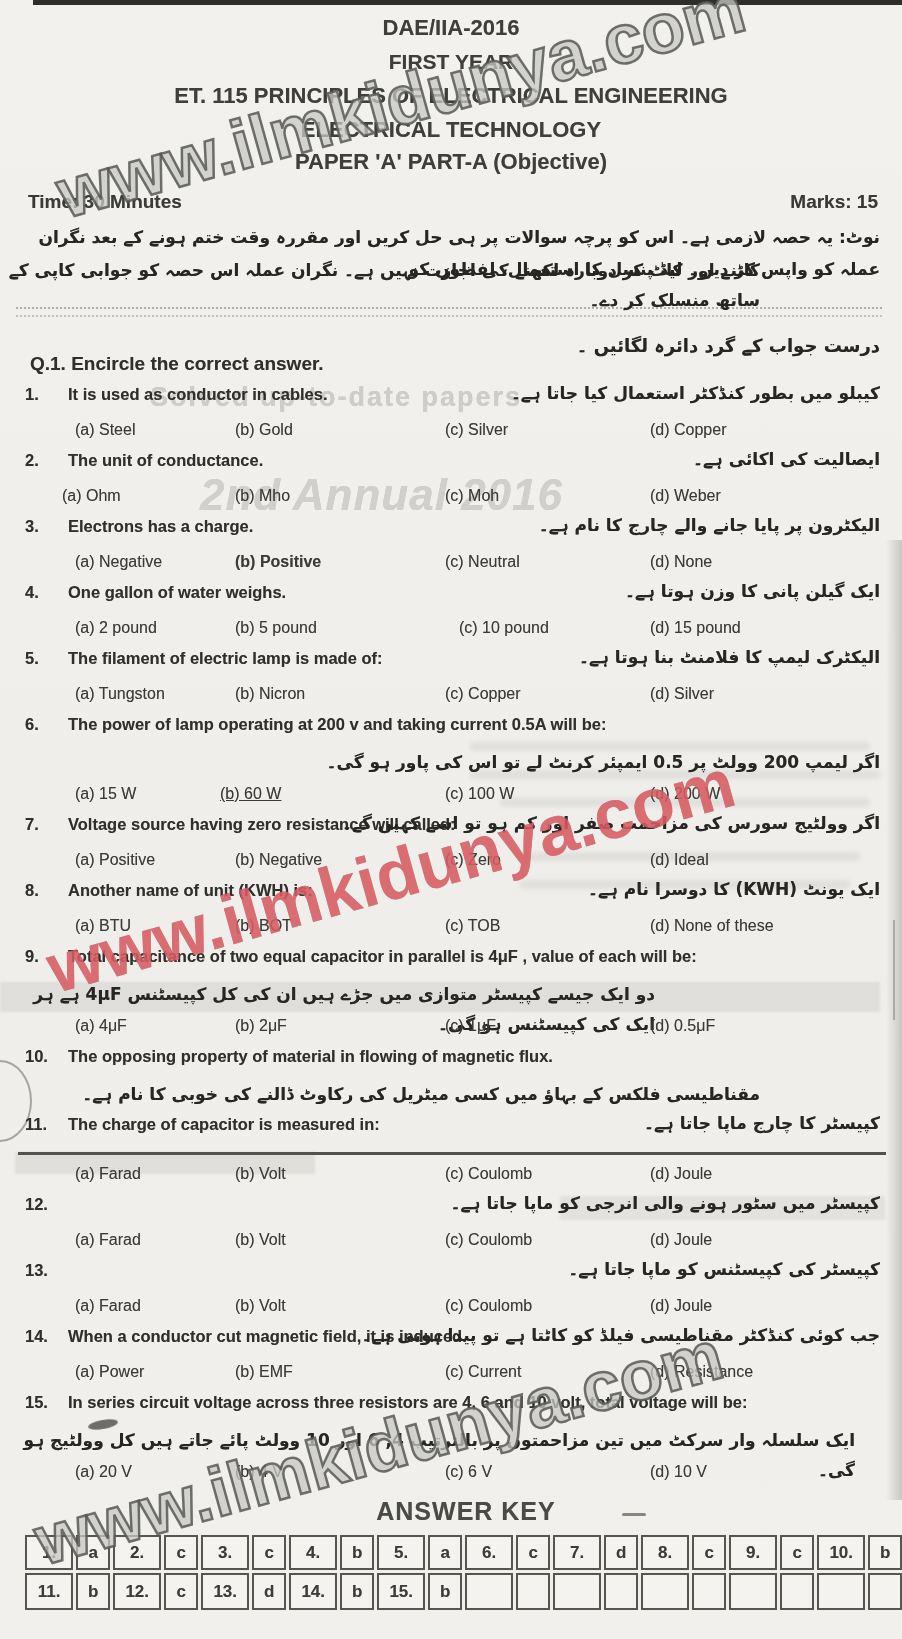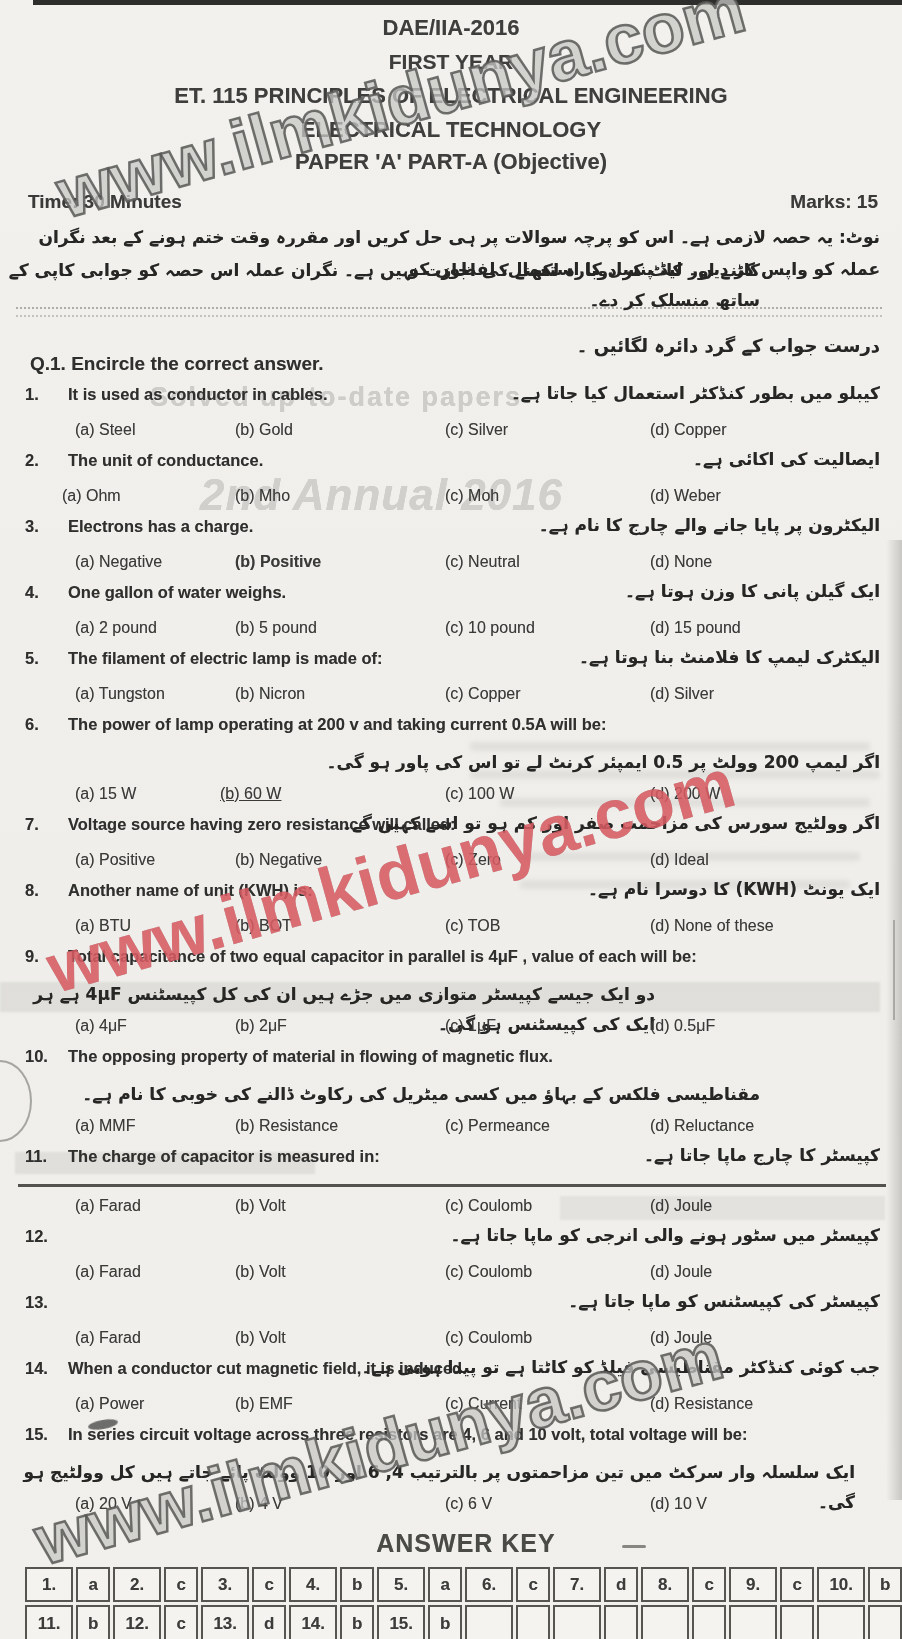--- a/index.html
+++ b/index.html
@@ -159,21 +159,21 @@
         </div>
         <div class="q">
           <div class="q-line">
             <span class="q-num">4.</span>
             <span class="q-en">One gallon of water weighs.</span>
             <span class="q-ur urdu" dir="rtl">ایک گیلن پانی کا وزن ہوتا ہے۔</span>
           </div>
           <div class="q-opts">
             <span class="q-opt" style="left: 75px;">(a) 2 pound</span>
             <span class="q-opt" style="left: 235px;">(b) 5 pound</span>
-            <span class="q-opt" style="left: 445px;">(c) 10 pound</span>
+            <span class="q-opt" style="left: 459px;">(c) 10 pound</span>
             <span class="q-opt" style="left: 650px;">(d) 15 pound</span>
           </div>
         </div>
         <div class="q">
           <div class="q-line">
             <span class="q-num">5.</span>
             <span class="q-en">The filament of electric lamp is made of:</span>
             <span class="q-ur urdu" dir="rtl">الیکٹرک لیمپ کا فلامنٹ بنا ہوتا ہے۔</span>
           </div>
           <div class="q-opts">
@@ -234,26 +234,20 @@
             <span class="q-opt" style="left: 445px;">(c) 1μF</span>
             <span class="q-opt" style="left: 650px;">(d) 0.5μF</span>
           </div>
         </div>
         <div class="q">
           <div class="q-line">
             <span class="q-num">10.</span>
             <span class="q-en">The opposing property of material in flowing of magnetic flux.</span>
           </div>
           <div class="q-urline urdu" dir="rtl" style="padding-right: 142px;">مقناطیسی فلکس کے بہاؤ میں کسی میٹریل کی رکاوٹ ڈالنے کی خوبی کا نام ہے۔</div>
-          <div class="q-opts">
-            <span class="q-opt" style="left: 75px;">(a) MMF</span>
-            <span class="q-opt" style="left: 235px;">(b) Resistance</span>
-            <span class="q-opt" style="left: 445px;">(c) Permeance</span>
-            <span class="q-opt" style="left: 650px;">(d) Reluctance</span>
-          </div>
         </div>
         <div class="q">
           <div class="q-line">
             <span class="q-num">11.</span>
             <span class="q-en">The charge of capacitor is measured in:</span>
             <span class="q-ur urdu" dir="rtl">کپیسٹر کا چارج ماپا جاتا ہے۔</span>
           </div>
           <div class="q-divider"></div>
           <div class="q-opts">
             <span class="q-opt" style="left: 75px;">(a) Farad</span>

